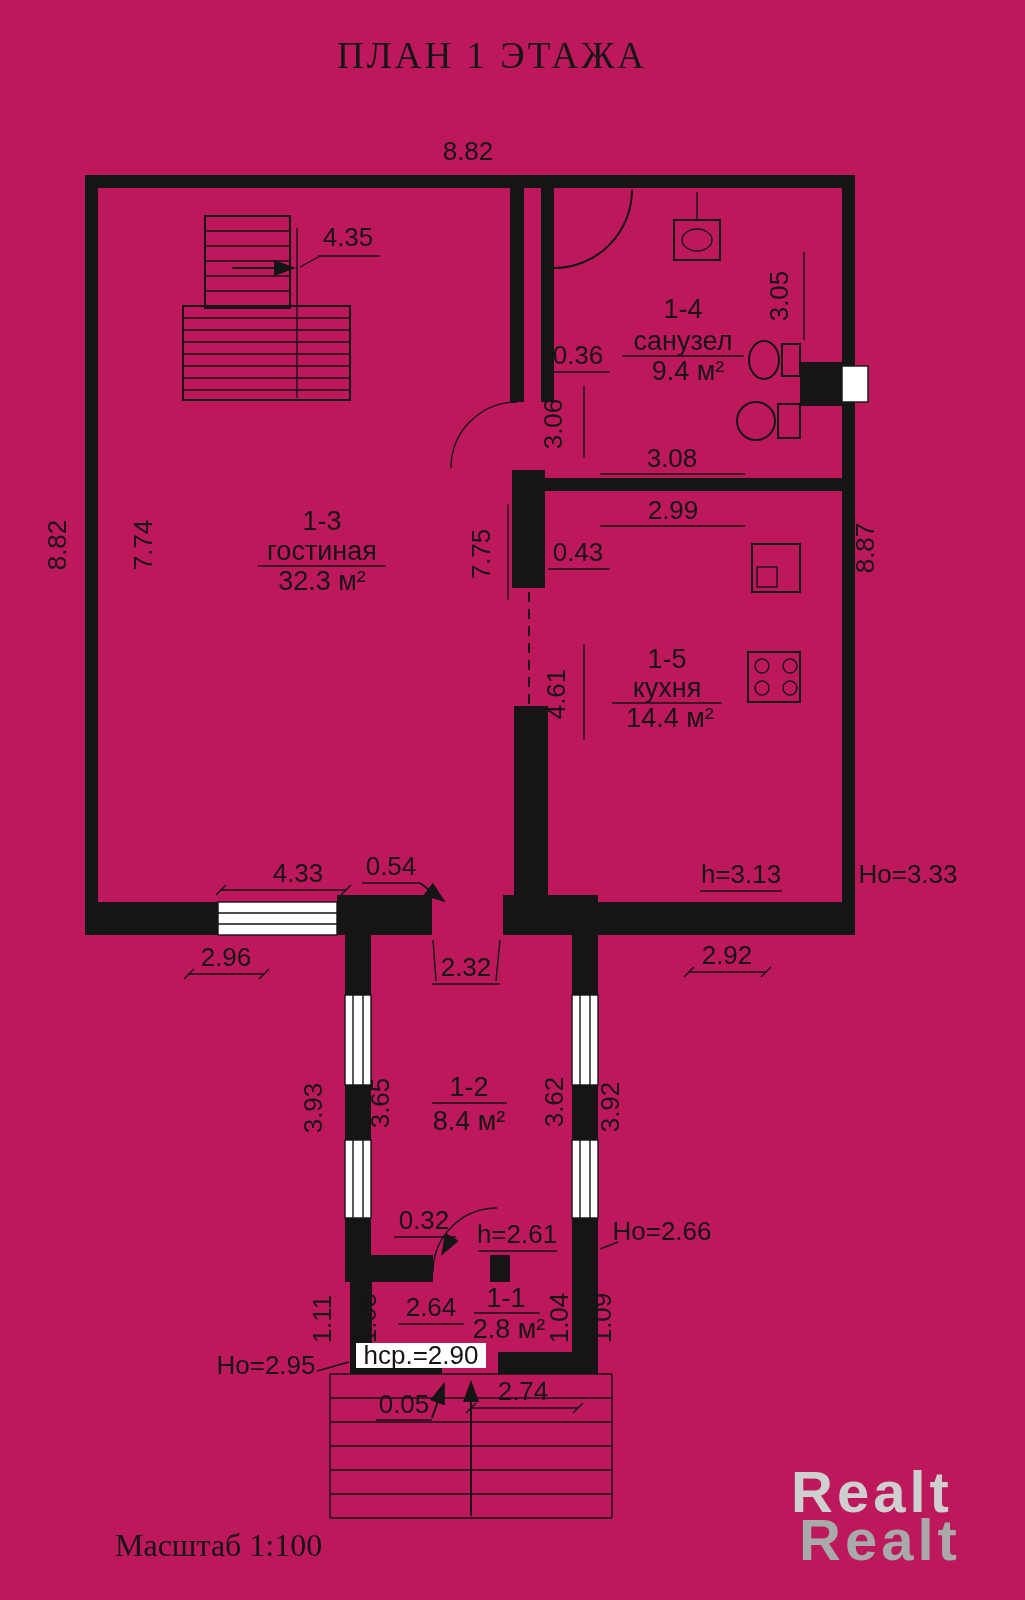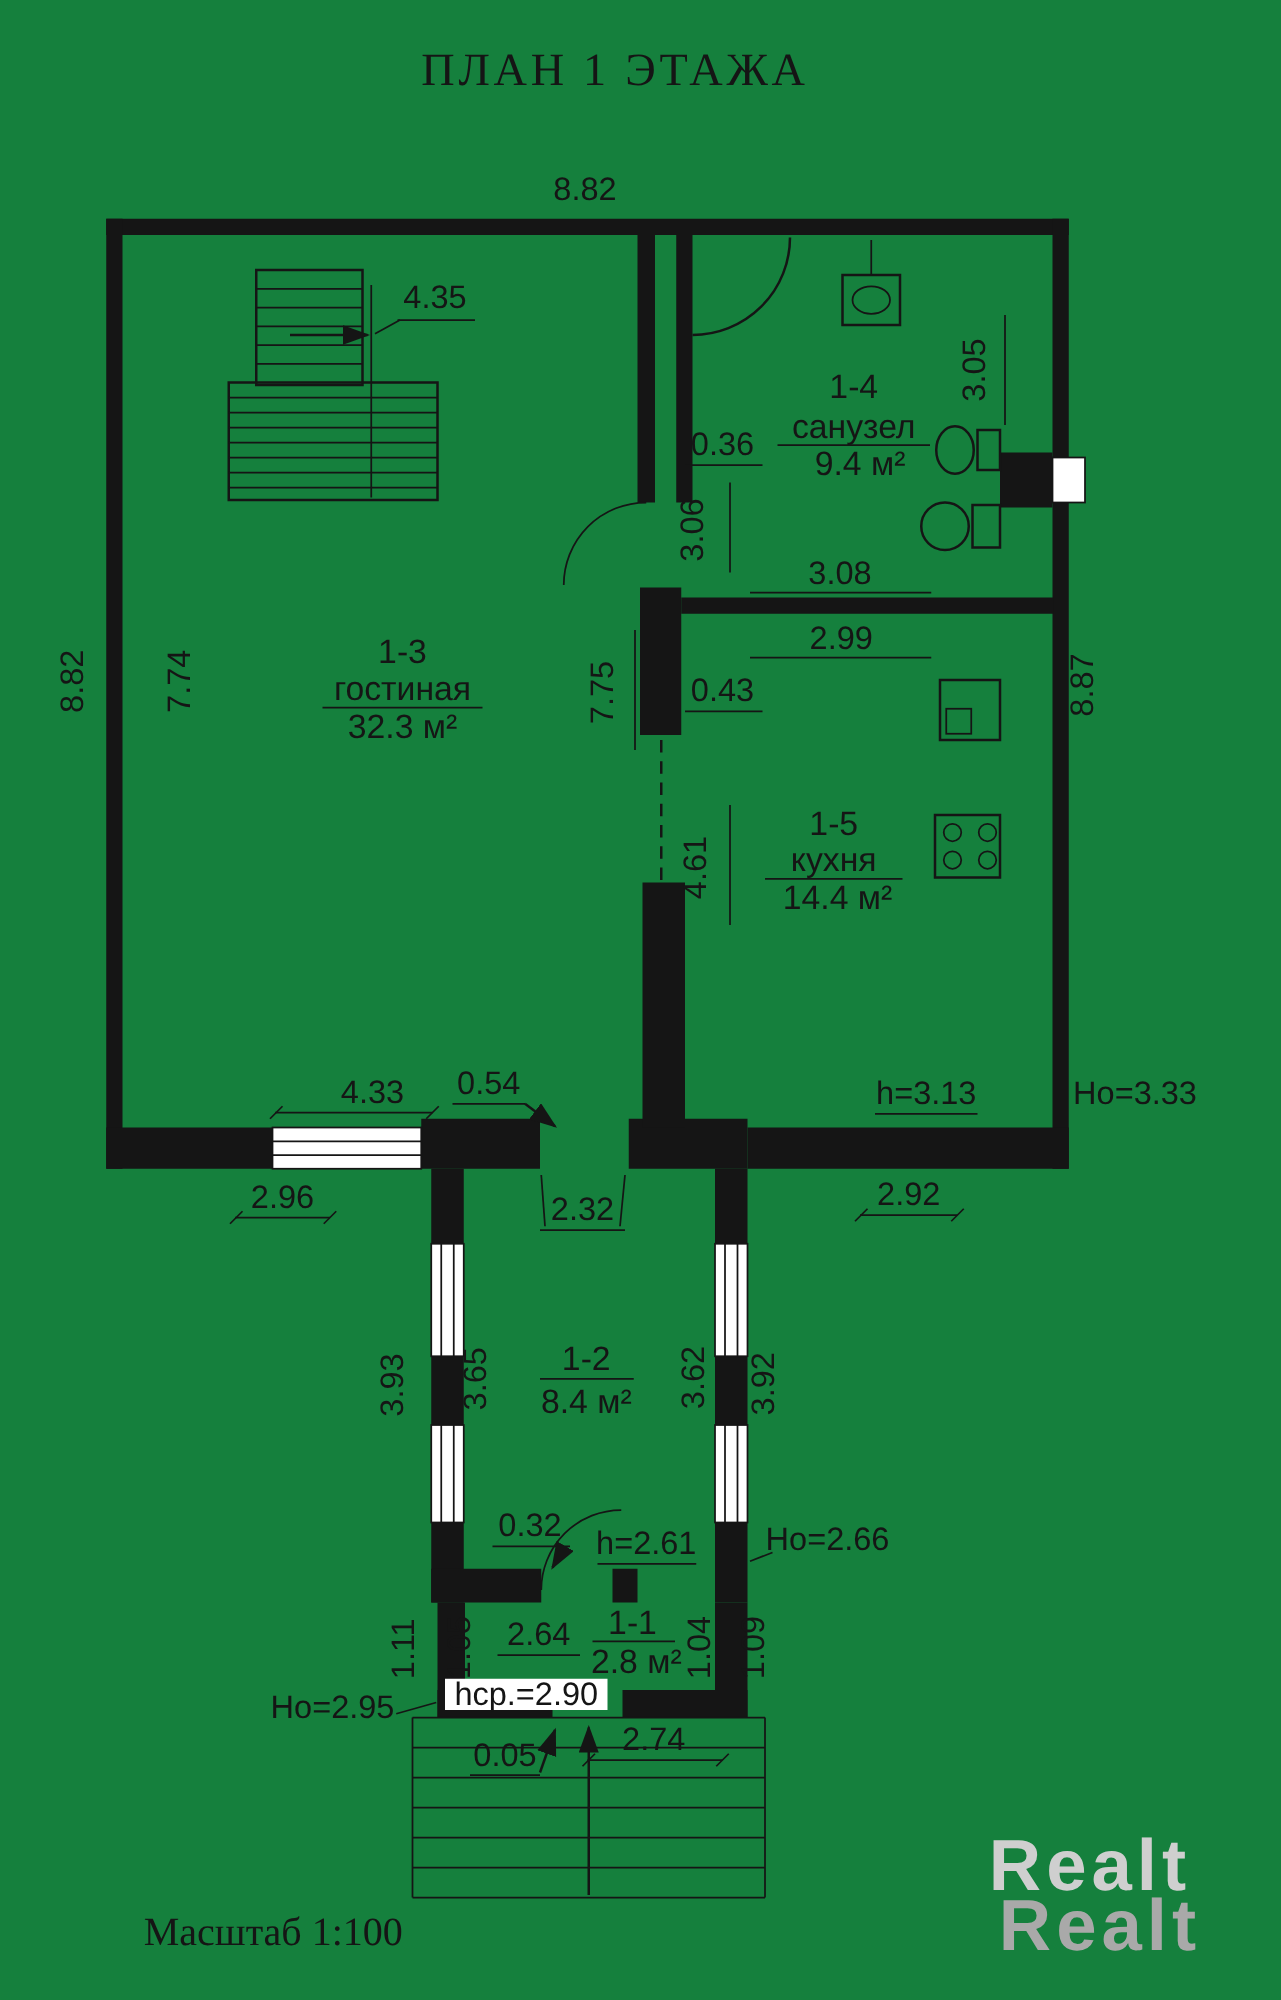--- a/index.html
+++ b/index.html
@@ -1,16 +1,16 @@
 <!DOCTYPE html>
 <html><head>
 <meta charset="utf-8">
 <style>
   html,body{margin:0;padding:0;background:#ffffff;}
-  .page{position:relative;width:1025px;height:1600px;background:#15803d;overflow:hidden;}
+  .page{position:relative;width:1025px;height:1600px;background:#be185d;overflow:hidden;}
   svg{position:absolute;left:0;top:0;}
   .t-title{font-family:"Liberation Serif",serif;font-size:37px;letter-spacing:3px;fill:#151515;}
   .t-scale{font-family:"Liberation Serif",serif;font-size:32px;fill:#151515;}
   .dim{font-family:"Liberation Sans",sans-serif;font-size:26px;fill:#151515;}
   .room{font-family:"Liberation Sans",sans-serif;font-size:27px;fill:#151515;}
   .wm{font-family:"Liberation Sans",sans-serif;font-size:58px;font-weight:bold;letter-spacing:4px;}
   .wall{fill:#151515;stroke:none;}
   .thin{stroke:#151515;stroke-width:1.4;fill:none;}
   .med{stroke:#151515;stroke-width:2;fill:none;}
   .whitebox{fill:#ffffff;stroke:#151515;stroke-width:1.4;}

